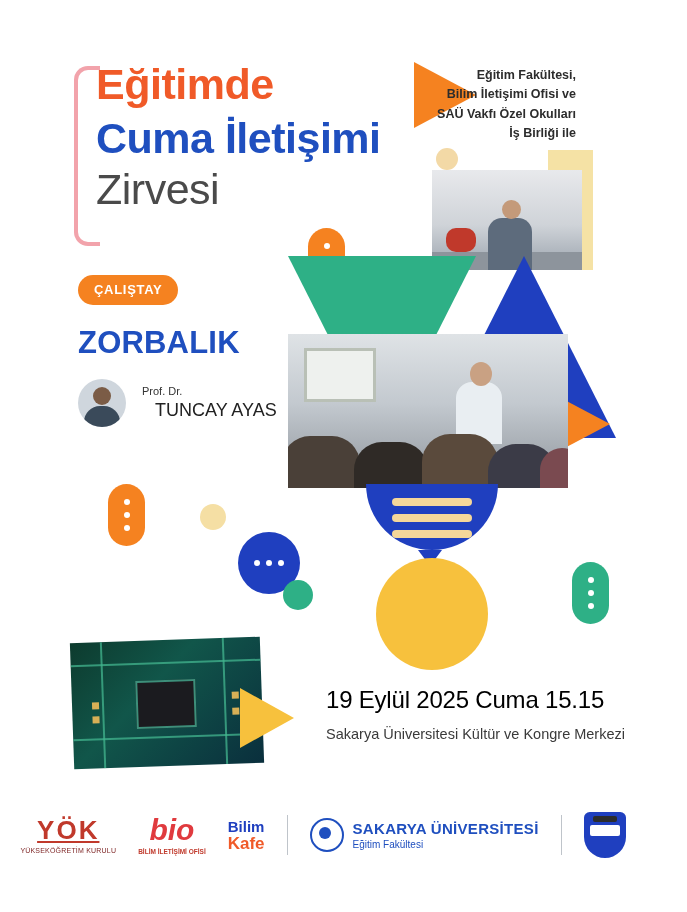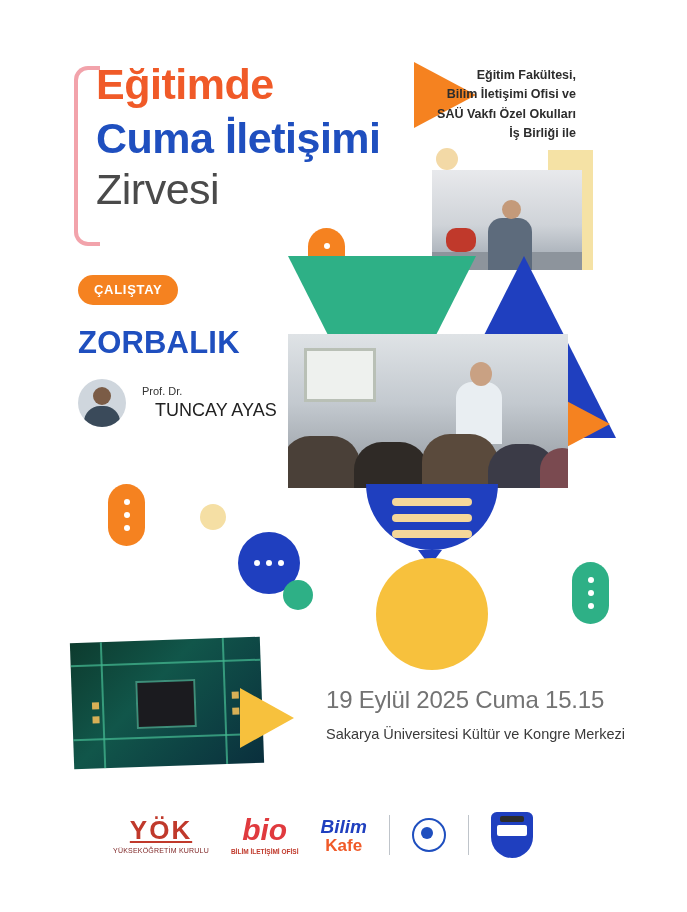--- a/index.html
+++ b/index.html
@@ -143,21 +143,21 @@
     color: #222;
     margin-left: 13px;
   }
 
   
   .date {
     position: absolute;
     left: 326px;
     top: 686px;
     font-size: 24px;
-    color: #737373;
+    color: #000000;
     letter-spacing: -0.2px;
     text-align: center;
   }
   .venue {
     position: absolute;
     left: 326px;
     top: 726px;
     font-size: 14.5px;
     color: #3a3a3a;
   }
@@ -417,21 +417,21 @@
     letter-spacing: 2px; line-height: 1; text-decoration: underline;
   }
   .yok-text {
     font-size: 7px; color: #7a1f1f; margin-top: 4px; letter-spacing: .2px;
   }
   .bio-mark {
     font-size: 30px; font-weight: bold; color: #e03a3e; line-height: 1;
     font-style: italic;
   }
   .bio-text { font-size: 6.5px; color: #c0392b; margin-top: 3px; font-weight: bold; }
-  .bk-1 { font-size: 19px; font-weight: bold; color: #1f3fbf; line-height: 1; font-style: italic; }
+  .bk-1 { font-size: 15px; font-weight: bold; color: #1f3fbf; line-height: 1; }
   .bk-2 { font-size: 17px; font-weight: bold; color: #f05a28; line-height: 1; margin-top: 1px; }
   .divider { width: 1px; height: 40px; background: #bfc4ca; }
   .sau { display: flex; align-items: center; gap: 9px; }
   .sau-seal {
     width: 30px; height: 30px; border-radius: 50%;
     border: 2px solid #1f4fbf;
     position: relative;
   }
   .sau-seal::after {
     content: ""; position: absolute; left: 7px; top: 7px;
@@ -574,20 +574,24 @@
 
     <div class="logo">
       <div class="bk-1">Bilim</div>
       <div class="bk-2">Kafe</div>
     </div>
 
     <div class="divider"></div>
 
     <div class="sau">
       <div class="sau-seal"></div>
+      <div>
+        <div class="sau-l1">SAKARYA ÜNİVERSİTESİ</div>
+        <div class="sau-l2">Eğitim Fakültesi</div>
+      </div>
     </div>
 
     <div class="divider"></div>
 
     <div class="shield" title="">
       <div class="cap"></div>
       <div class="inner"></div>
     </div>
   </div>
 

